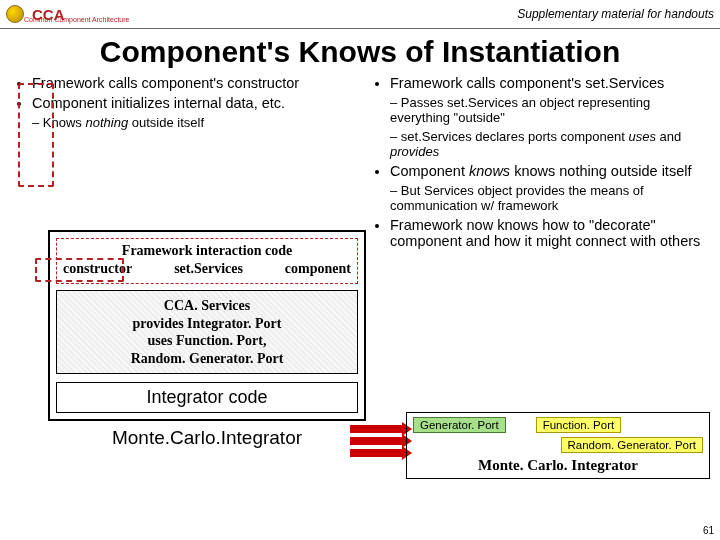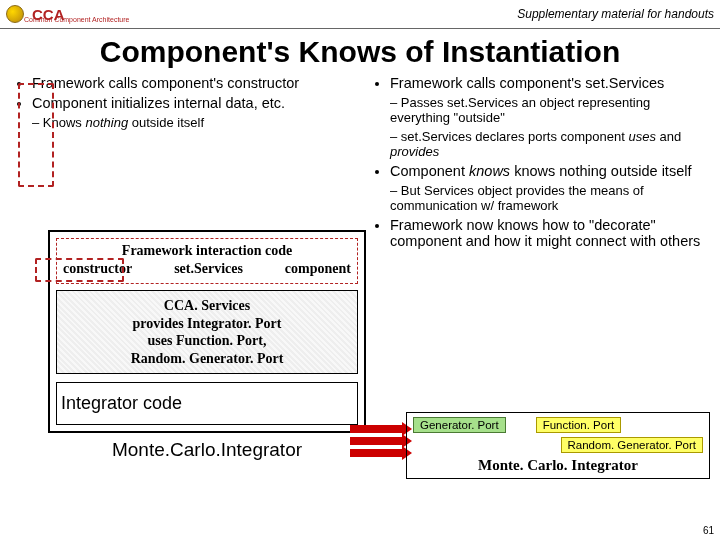--- a/index.html
+++ b/index.html
@@ -117,22 +117,22 @@
     text-align: center;
     padding: 6px 4px;
     font-family: "Times New Roman", serif;
     font-weight: bold;
     font-size: 14px;
     line-height: 1.25;
   }
   .int-code {
     margin-top: 8px;
     border: 1px solid #000;
-    text-align: left;
-    padding: 10px 4px;
+    text-align: center;
+    padding: 4px 4px;
     font-size: 18px;
   }
   .mc-label {
     text-align: center;
     font-size: 19px;
     margin-top: 6px;
   }
   .dash-outline {
     position: absolute;
     border: 2px dashed #b22222;

